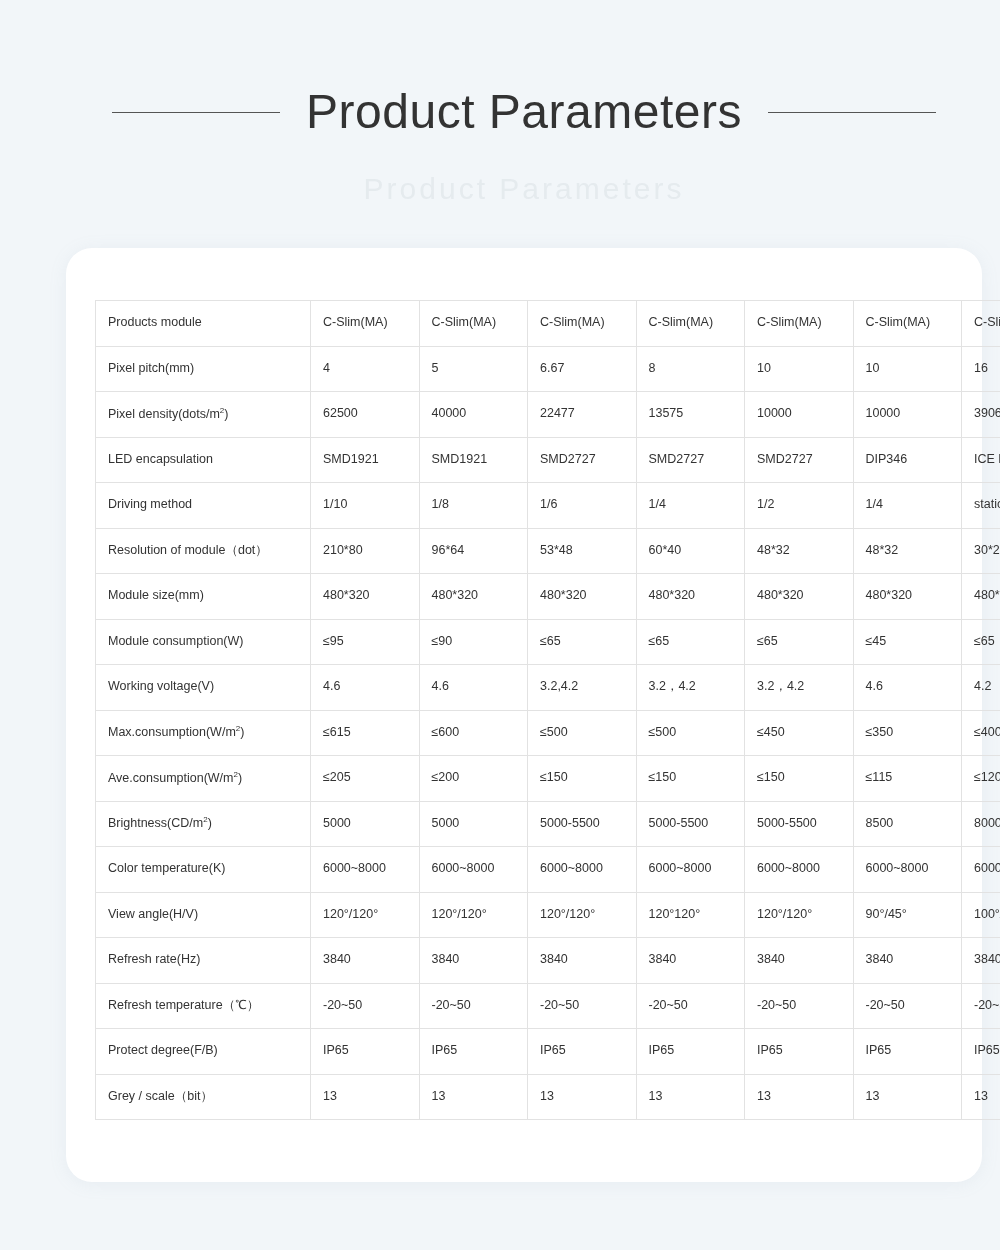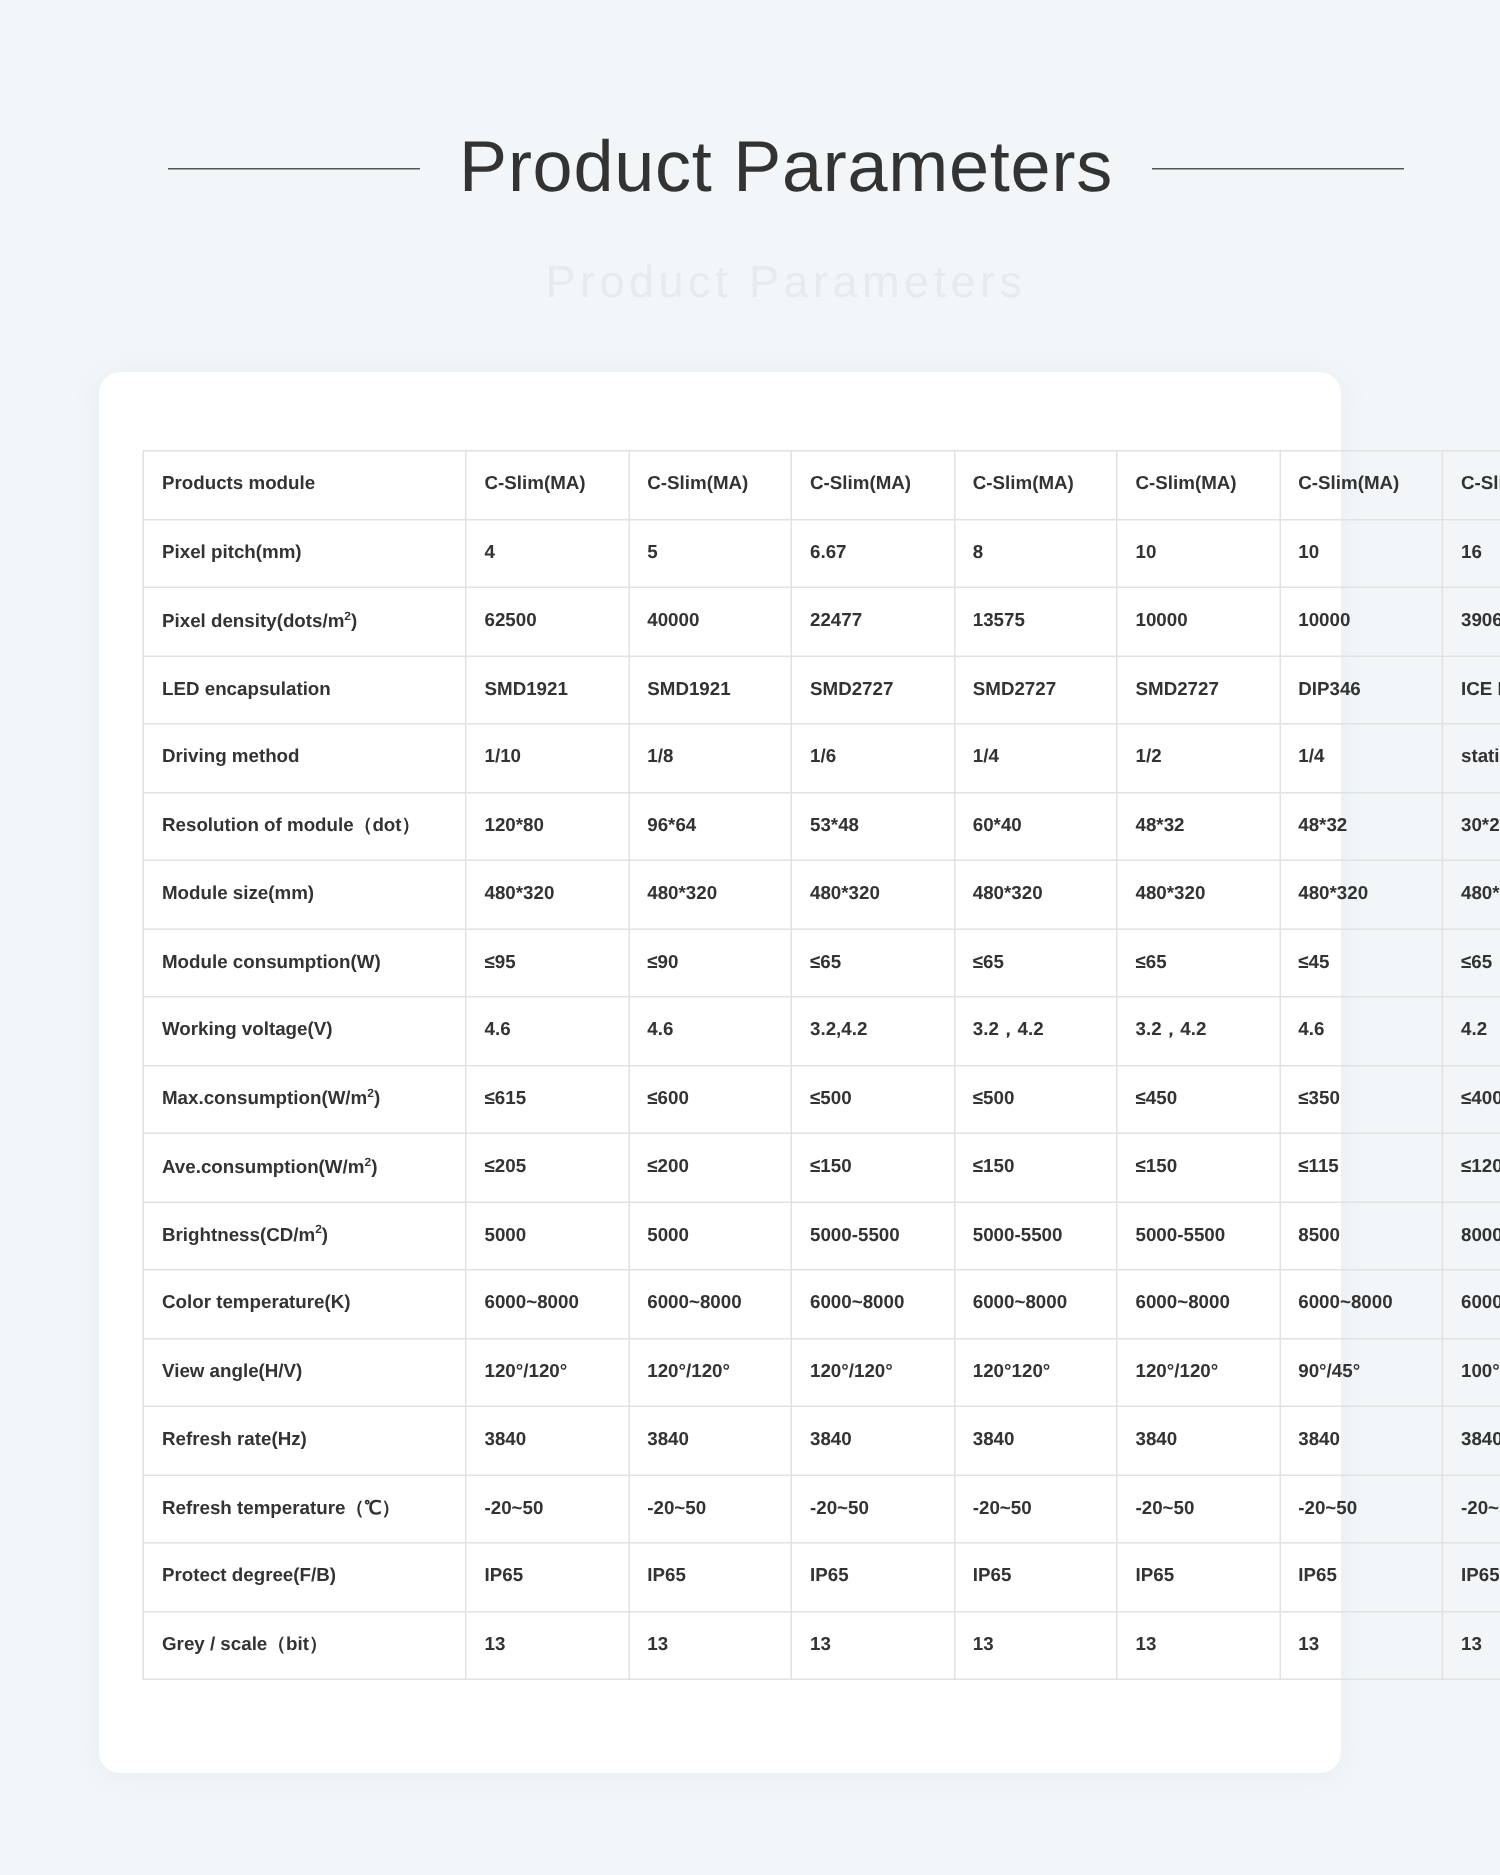--- a/index.html
+++ b/index.html
@@ -57,26 +57,25 @@
     letter-spacing: 3px;
     pointer-events: none;
     user-select: none;
   }
 
   
   .card {
     position: absolute;
     left: 42px;
     top: 248px;
-    width: 828px;
+    width: 916px;
     height: 934px;
     background: #ffffff;
-    border-radius: 14px;
+    border-radius: 26px;
     box-shadow: 0 2px 18px rgba(140, 160, 180, 0.10);
-    font-weight: bold;
   }
 
   .table-wrap {
     position: absolute;
     left: 29px;
     top: 52px;
     width: 858px;
   }
 
   table.spec {
@@ -169,21 +168,21 @@
               <td class="val">1/10</td>
               <td class="val">1/8</td>
               <td class="val">1/6</td>
               <td class="val">1/4</td>
               <td class="val">1/2</td>
               <td class="val">1/4</td>
               <td class="val">static</td>
             </tr>
             <tr>
               <td class="rowhead">Resolution of module（dot）</td>
-              <td class="val">120*80</td>
+              <td class="val">210*80</td>
               <td class="val">96*64</td>
               <td class="val">53*48</td>
               <td class="val">60*40</td>
               <td class="val">48*32</td>
               <td class="val">48*32</td>
               <td class="val">30*20</td>
             </tr>
             <tr>
               <td class="rowhead">Module size(mm)</td>
               <td class="val">480*320</td>

